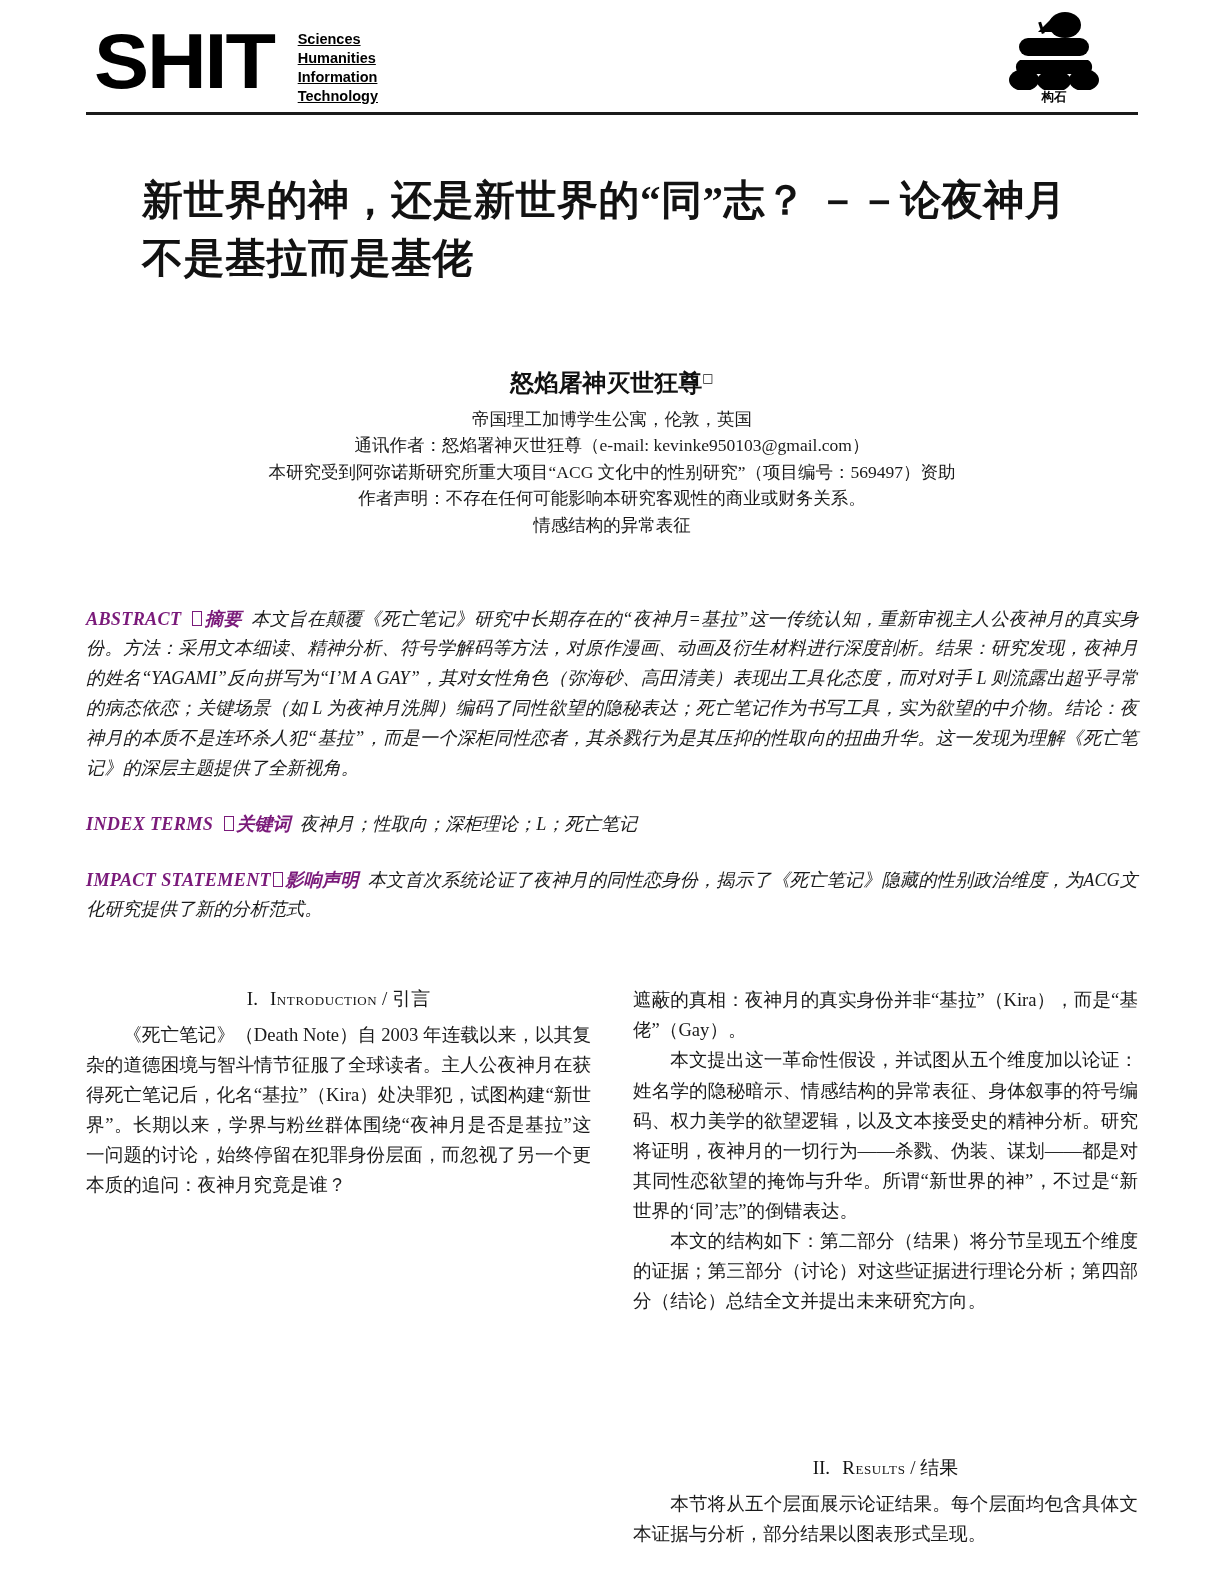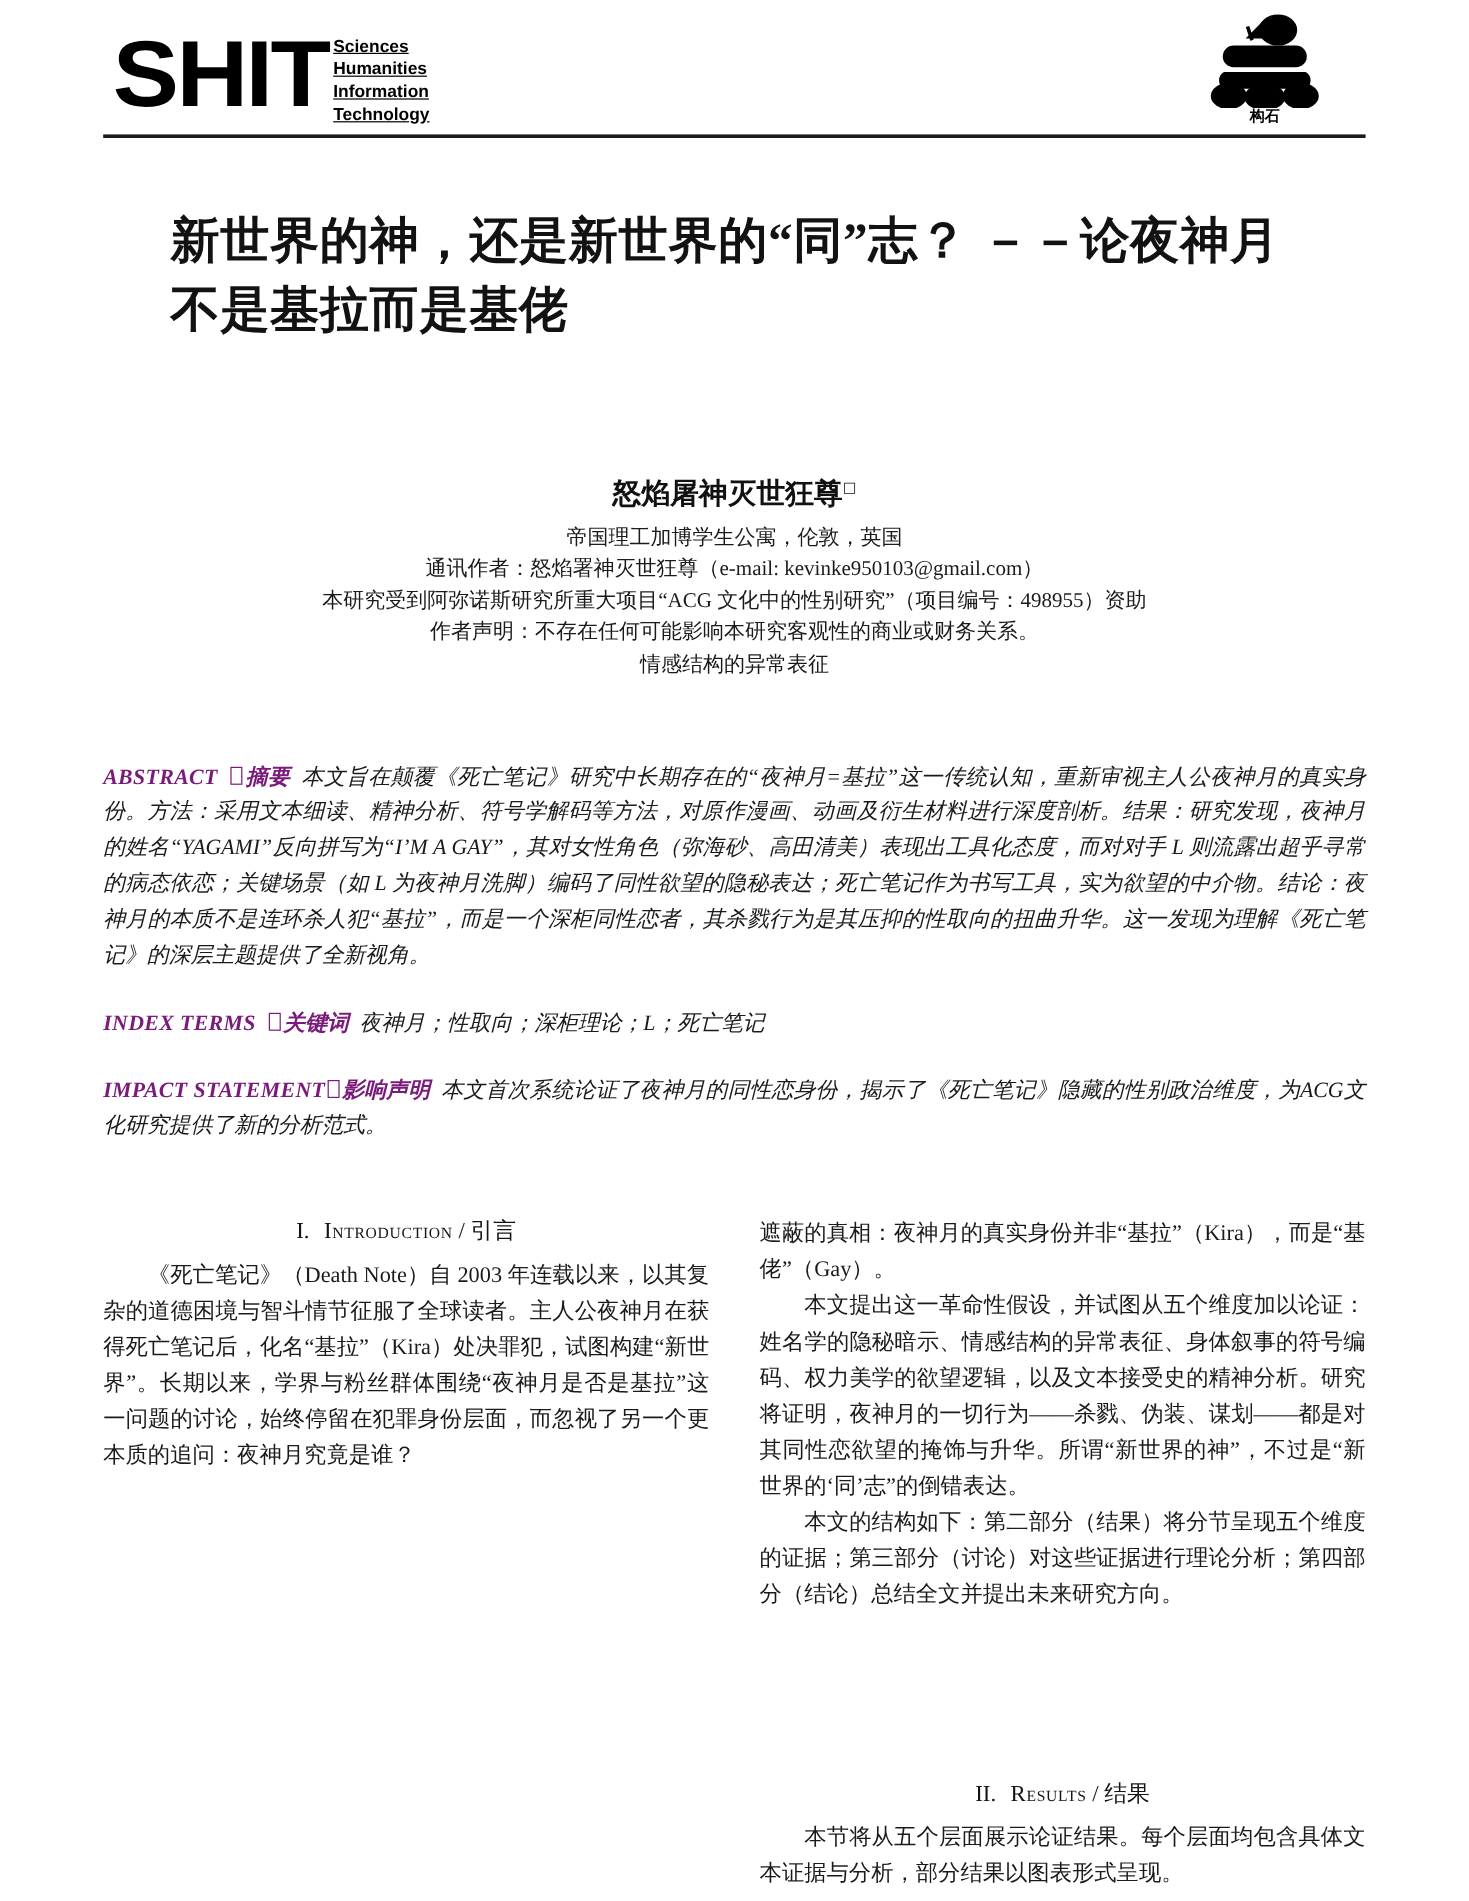--- a/index.html
+++ b/index.html
@@ -31,20 +31,21 @@
     height: 108px;
     padding-top: 22px;
     box-sizing: border-box;
   }
   .logo-block {
     position: absolute;
     left: 8px;
     top: 24px;
     display: flex;
     align-items: flex-start;
+    gap: 20px;
   }
   .logo-word {
     font-family: "Liberation Sans", "DejaVu Sans", sans-serif;
     font-weight: bold;
     font-size: 78px;
     line-height: 0.95;
     letter-spacing: -2px;
     color: #000;
     transform: scaleX(1.06);
     transform-origin: left top;
@@ -93,21 +94,21 @@
     font-family: Liberation Serif, serif;
     font-weight: bold;
     font-size: 41px;
     line-height: 1.42;
     letter-spacing: 0.5px;
     color: #121212;
   }
 
   
   .authorblock {
-    margin-top: 108px;
+    margin-top: 80px;
     text-align: center;
   }
   .author-name {
     font-family: "DejaVu Serif", "Liberation Serif", serif;
     font-weight: bold;
     font-size: 24px;
     line-height: 1.3;
     color: #111;
   }
   .author-sup {
@@ -226,21 +227,21 @@
 
   <h1 class="title">新世界的神，还是新世界的“同”志？ －－论夜神月不是基拉而是基佬</h1>
 
   <div class="authorblock">
     <div class="author-name">
       <span>怒焰屠神灭世狂尊</span><span class="author-sup">□</span>
     </div>
     <div class="affil-lines">
       <div>帝国理工加博学生公寓，伦敦，英国</div>
       <div>通讯作者：怒焰署神灭世狂尊（e-mail: kevinke950103@gmail.com）</div>
-      <div>本研究受到阿弥诺斯研究所重大项目“ACG 文化中的性别研究”（项目编号：498955）资助</div>
+      <div>本研究受到阿弥诺斯研究所重大项目“ACG 文化中的性别研究”（项目编号：569497）资助</div>
       <div>作者声明：不存在任何可能影响本研究客观性的商业或财务关系。</div>
       <div>情感结构的异常表征</div>
     </div>
   </div>
 
   <div class="meta-section">
 
     <p class="meta-para">
       <span class="meta-label">ABSTRACT</span><span class="gap-sm"></span><span class="tofu"></span><span class="meta-label-cjk">摘要</span><span class="gap-sm"></span><span>本文旨在颠覆《死亡笔记》研究中长期存在的“夜神月=基拉”这一传统认知，重新审视主人公夜神月的真实身份。方法：采用文本细读、精神分析、符号学解码等方法，对原作漫画、动画及衍生材料进行深度剖析。结果：研究发现，夜神月的姓名“YAGAMI”反向拼写为“I’M A GAY”，其对女性角色（弥海砂、高田清美）表现出工具化态度，而对对手 L 则流露出超乎寻常的病态依恋；关键场景（如 L 为夜神月洗脚）编码了同性欲望的隐秘表达；死亡笔记作为书写工具，实为欲望的中介物。结论：夜神月的本质不是连环杀人犯“基拉”，而是一个深柜同性恋者，其杀戮行为是其压抑的性取向的扭曲升华。这一发现为理解《死亡笔记》的深层主题提供了全新视角。</span>
     </p>

